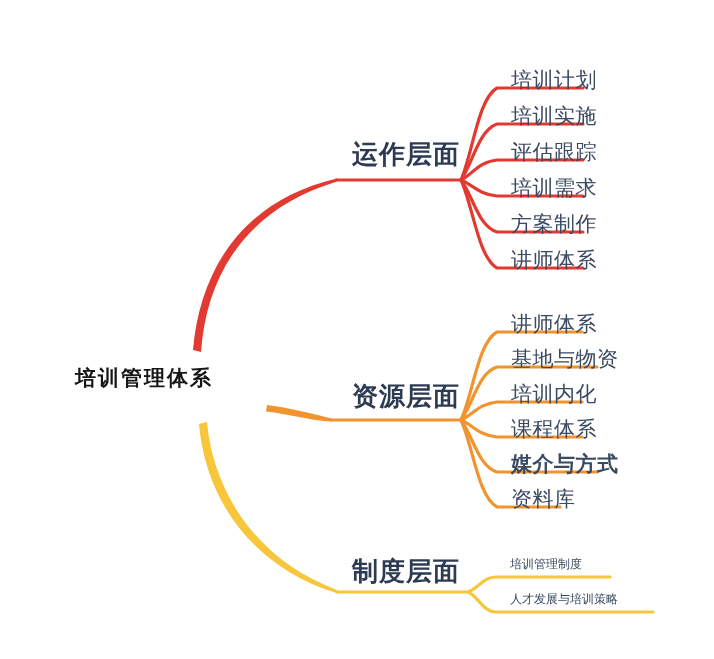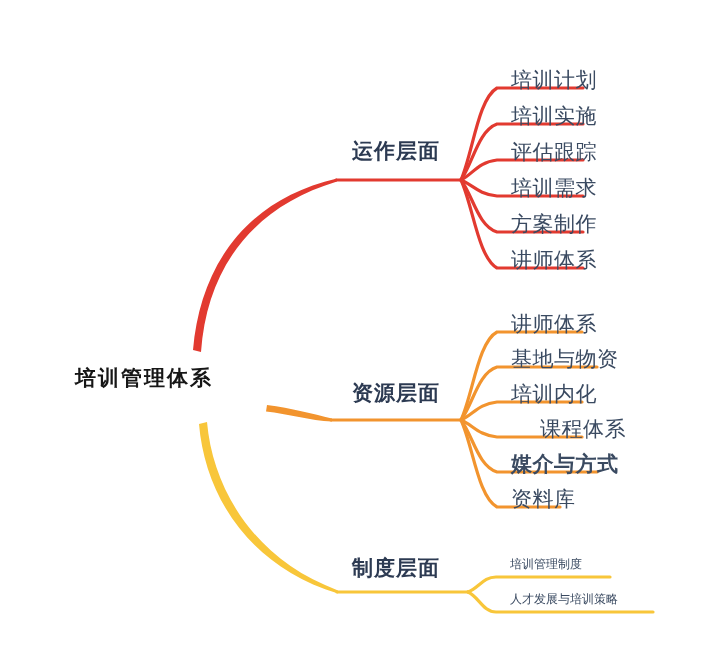--- a/index.html
+++ b/index.html
@@ -11,21 +11,21 @@
     overflow: hidden;
   }
   .lines { position: absolute; inset: 0; }
   .label { position: absolute; white-space: nowrap; cursor: default; }
   .root-label {
     font-size: 21px;
     font-weight: 700;
     letter-spacing: 2px;
   }
   .branch-label {
-    font-size: 21px;
+    font-size: 26px;
     font-weight: 700;
     letter-spacing: 1px;
   }
   .leaf-label {
     font-size: 21px;
     letter-spacing: 0.5px;
   }
   .leaf-label.small { font-size: 12px; letter-spacing: 0; }
 </style>
 </head>
@@ -74,20 +74,20 @@
   <div class="label leaf-label" style="left: 511px; top: 66px; color: rgb(58, 74, 97);">培训计划</div>
   <div class="label leaf-label" style="left: 511px; top: 102px; color: rgb(58, 74, 97);">培训实施</div>
   <div class="label leaf-label" style="left: 511px; top: 138px; color: rgb(58, 74, 97);">评估跟踪</div>
   <div class="label leaf-label" style="left: 511px; top: 174px; color: rgb(58, 74, 97);">培训需求</div>
   <div class="label leaf-label" style="left: 511px; top: 210px; color: rgb(58, 74, 97);">方案制作</div>
   <div class="label leaf-label" style="left: 511px; top: 246px; color: rgb(58, 74, 97);">讲师体系</div>
 
   <div class="label leaf-label" style="left: 511px; top: 310px; color: rgb(58, 74, 97);">讲师体系</div>
   <div class="label leaf-label" style="left: 511px; top: 345px; color: rgb(58, 74, 97);">基地与物资</div>
   <div class="label leaf-label" style="left: 511px; top: 380px; color: rgb(58, 74, 97);">培训内化</div>
-  <div class="label leaf-label" style="left: 540px; top: 415px; color: rgb(58, 74, 97);">课程体系</div>
+  <div class="label leaf-label" style="left: 511px; top: 415px; color: rgb(58, 74, 97);">课程体系</div>
   <div class="label leaf-label" style="left: 511px; top: 450px; color: rgb(58, 74, 97); font-weight: bold;">媒介与方式</div>
   <div class="label leaf-label" style="left: 511px; top: 485px; color: rgb(58, 74, 97);">资料库</div>
 
   <div class="label leaf-label small" style="left: 510px; top: 556px; color: rgb(58, 74, 97);">培训管理制度</div>
   <div class="label leaf-label small" style="left: 510px; top: 591px; color: rgb(58, 74, 97);">人才发展与培训策略</div>
 
 </div>
 
 </body></html>

